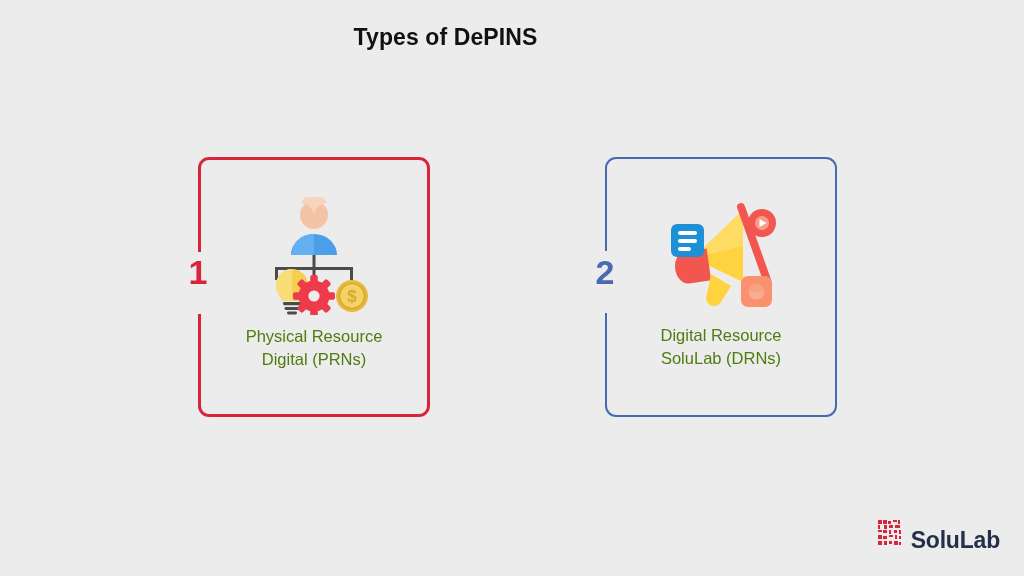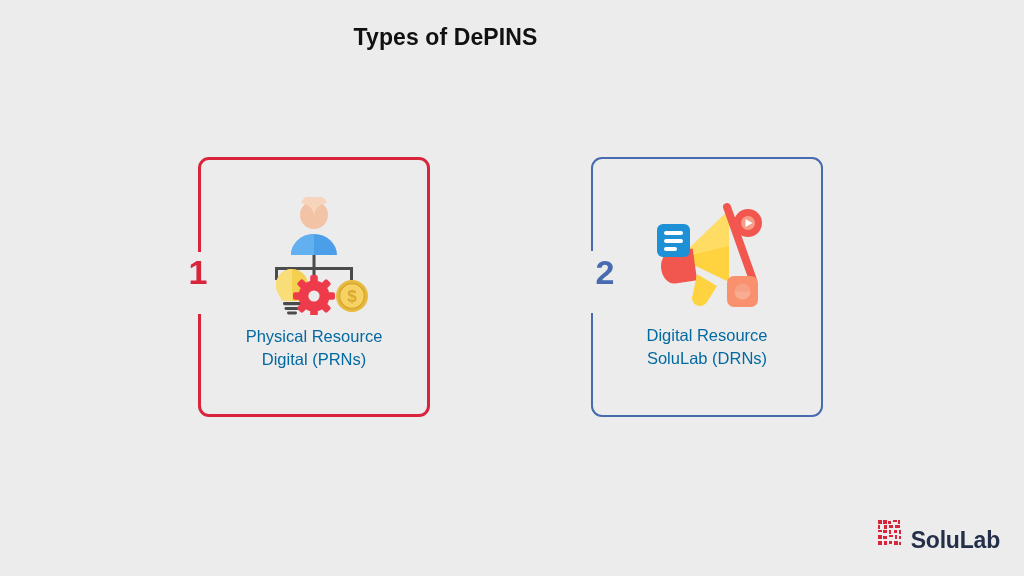--- a/index.html
+++ b/index.html
@@ -32,21 +32,21 @@
   .card {
     position: absolute;
     top: 157px;
     width: 232px;
     height: 260px;
     box-sizing: border-box;
     border-radius: 11px;
     background: transparent;
   }
   .card-1 { left: 198px; border: 3px solid #d8253c; }
-  .card-2 { left: 591px; border: 2.5px solid #476ab0; }
+  .card-2 { left: 605px; border: 2.5px solid #476ab0; }
 
   
   .border-gap {
     position: absolute;
     left: -5px;
     top: 92px;
     width: 9px;
     height: 62px;
     background: #ececec;
   }
@@ -75,21 +75,21 @@
   }
 
   .card-label {
     position: absolute;
     top: 165px;
     left: 0;
     width: 100%;
     text-align: center;
     font-size: 16.5px;
     line-height: 1.42;
-    color: #0369a1;
+    color: #4d7c0f;
   }
 
   
   .logo {
     position: absolute;
     right: 24px;
     bottom: 22px;
     display: flex;
     align-items: center;
     gap: 7px;

